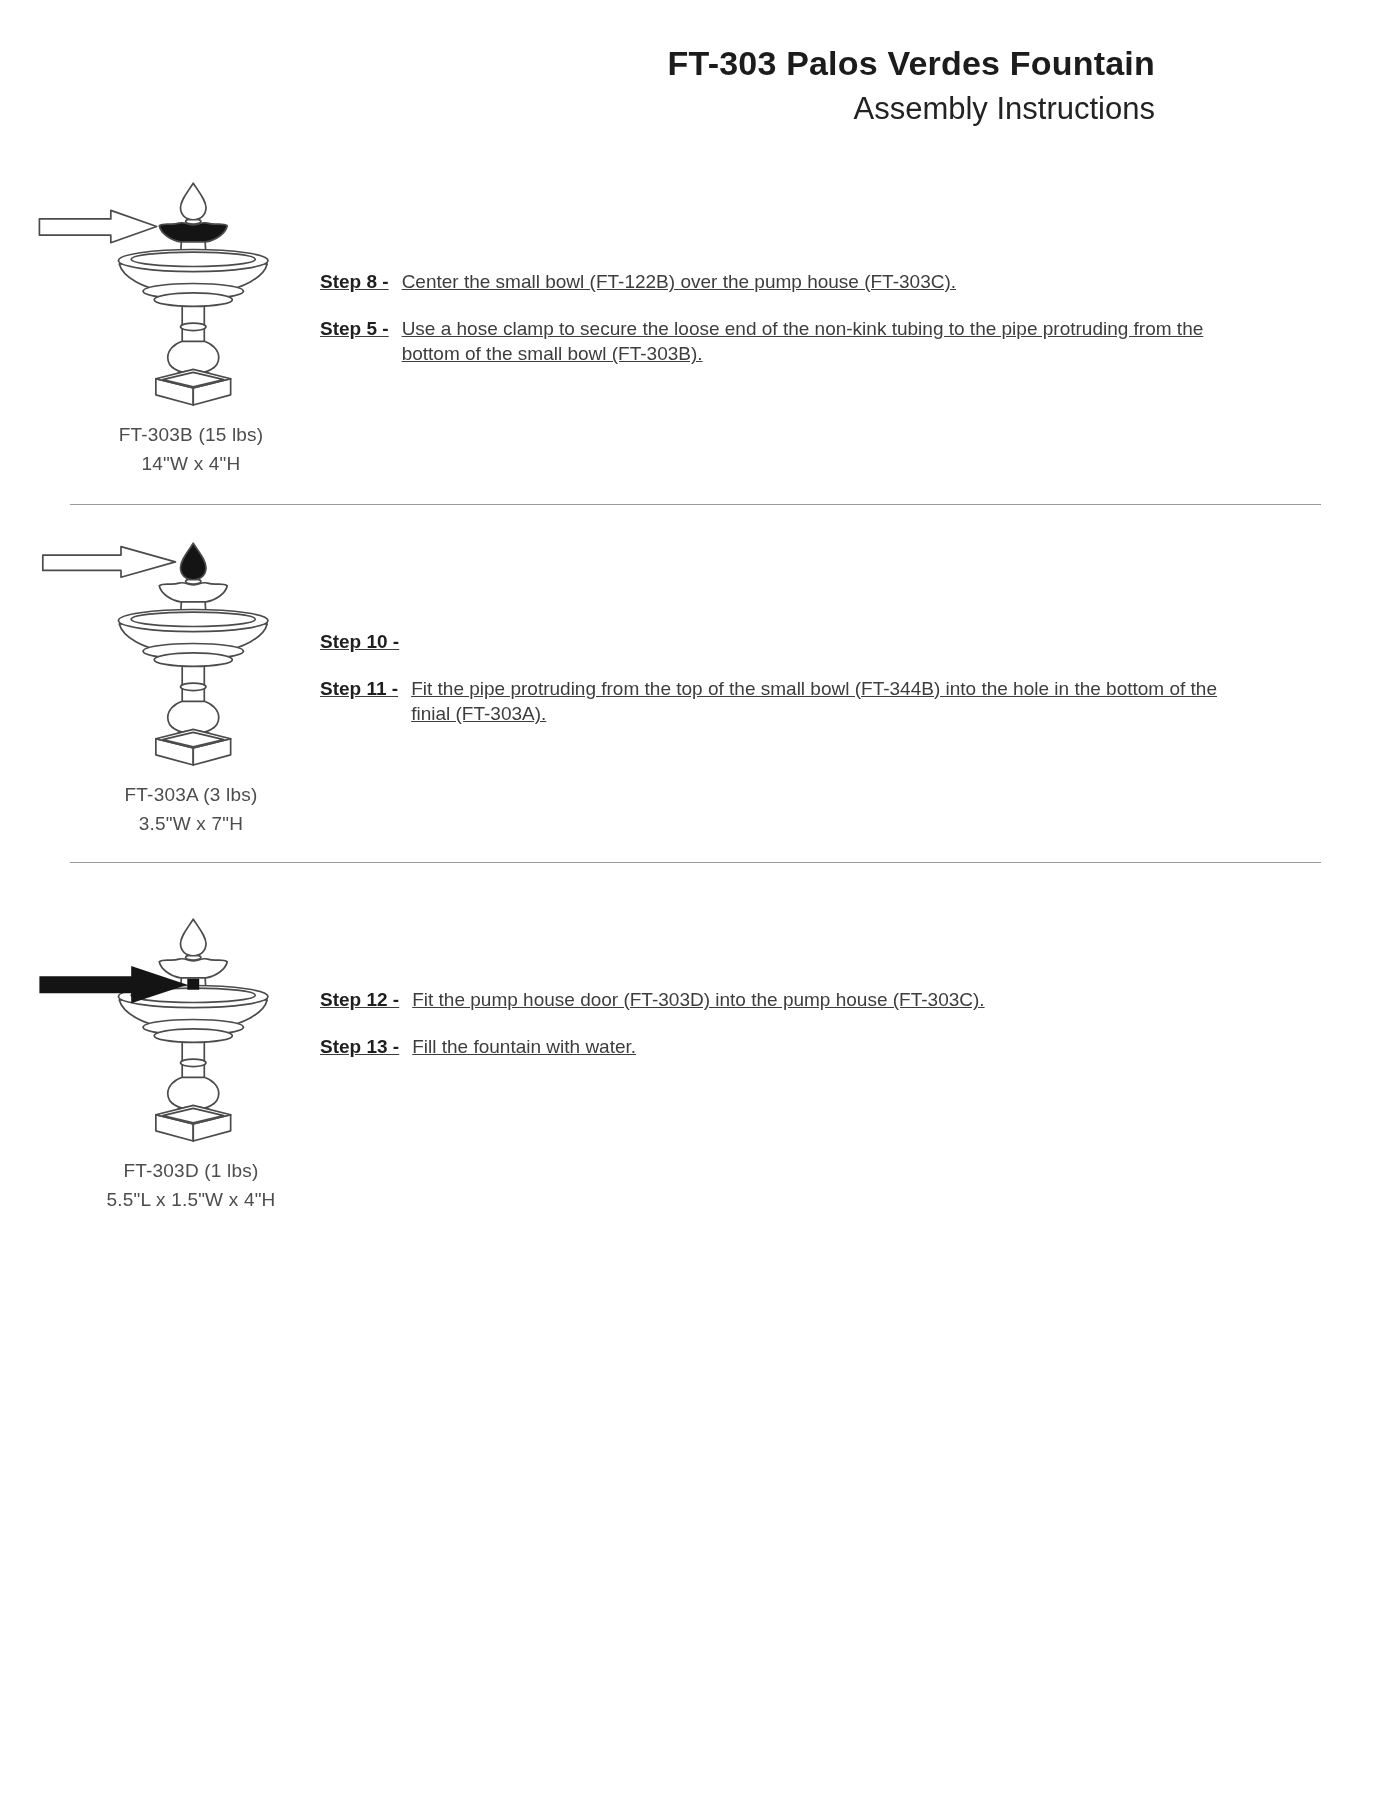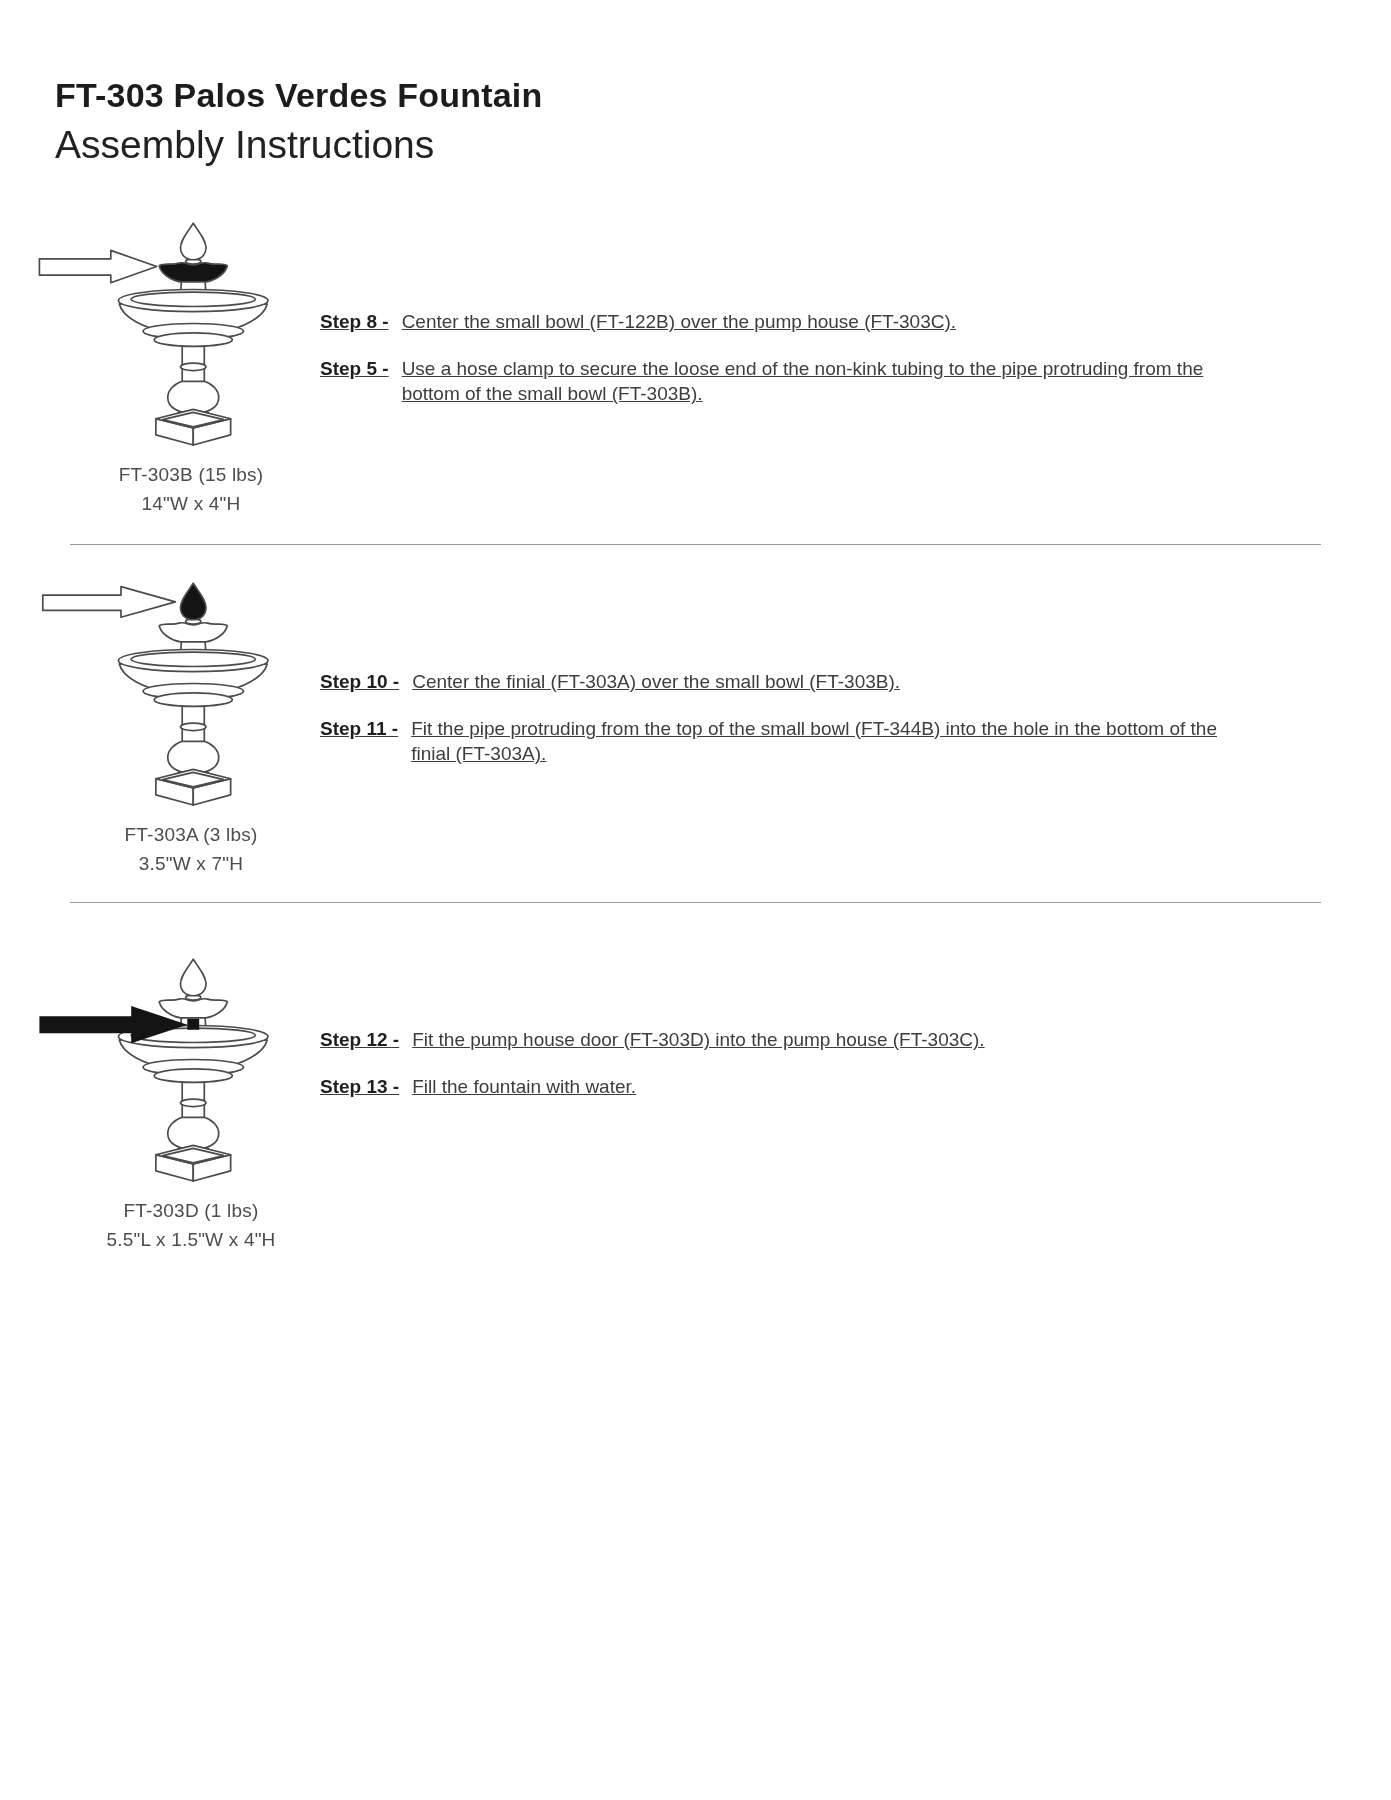--- a/index.html
+++ b/index.html
@@ -9,31 +9,31 @@
     width: 1391px;
     height: 1800px;
     background: #ffffff;
     font-family: "Liberation Sans", sans-serif;
     color: #3d3d3d;
     overflow: hidden;
   }
   .header {
     width: 1100px;
     margin-left: 55px;
-    padding-top: 76px;
-    text-align: left;
+    padding-top: 44px;
+    text-align: right;
   }
   .title {
     font-size: 34px;
     font-weight: bold;
     color: #1c1c1c;
     letter-spacing: 0.2px;
   }
   .subtitle {
-    font-size: 39px;
+    font-size: 31px;
     font-weight: normal;
     color: #222222;
     margin-top: 8px;
   }
   .row {
     display: flex;
     align-items: flex-start;
     padding-left: 36px;
     padding-right: 70px;
   }
@@ -162,21 +162,20 @@
         </g>
       </svg>
       <div class="caption">
         <div>FT-303A (3 lbs)</div>
         <div>3.5"W x 7"H</div>
       </div>
     </div>
     <div class="steps steps-2">
       <div class="step">
         <span class="step-label">Step 10 -</span>
-        <span class="step-text">Center the finial (FT-303A) over the small bowl (FT-303B).</span>
       </div>
       <div class="step">
         <span class="step-label">Step 11 -</span>
         <span class="step-text">Fit the pipe protruding from the top of the small bowl (FT-344B) into the hole in the bottom of the finial (FT-303A).</span>
       </div>
     </div>
   </div>
 
   <hr class="divider d2">
 

